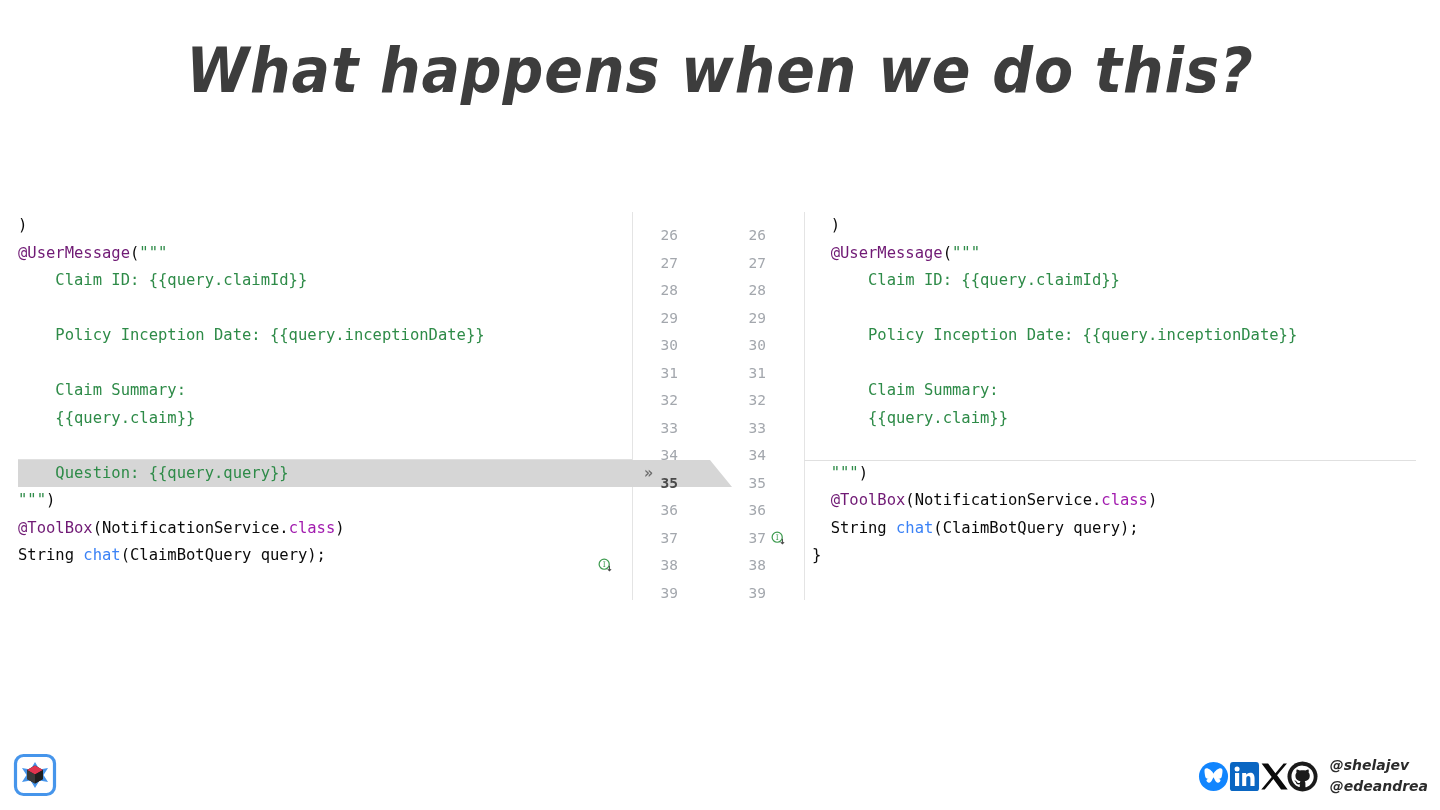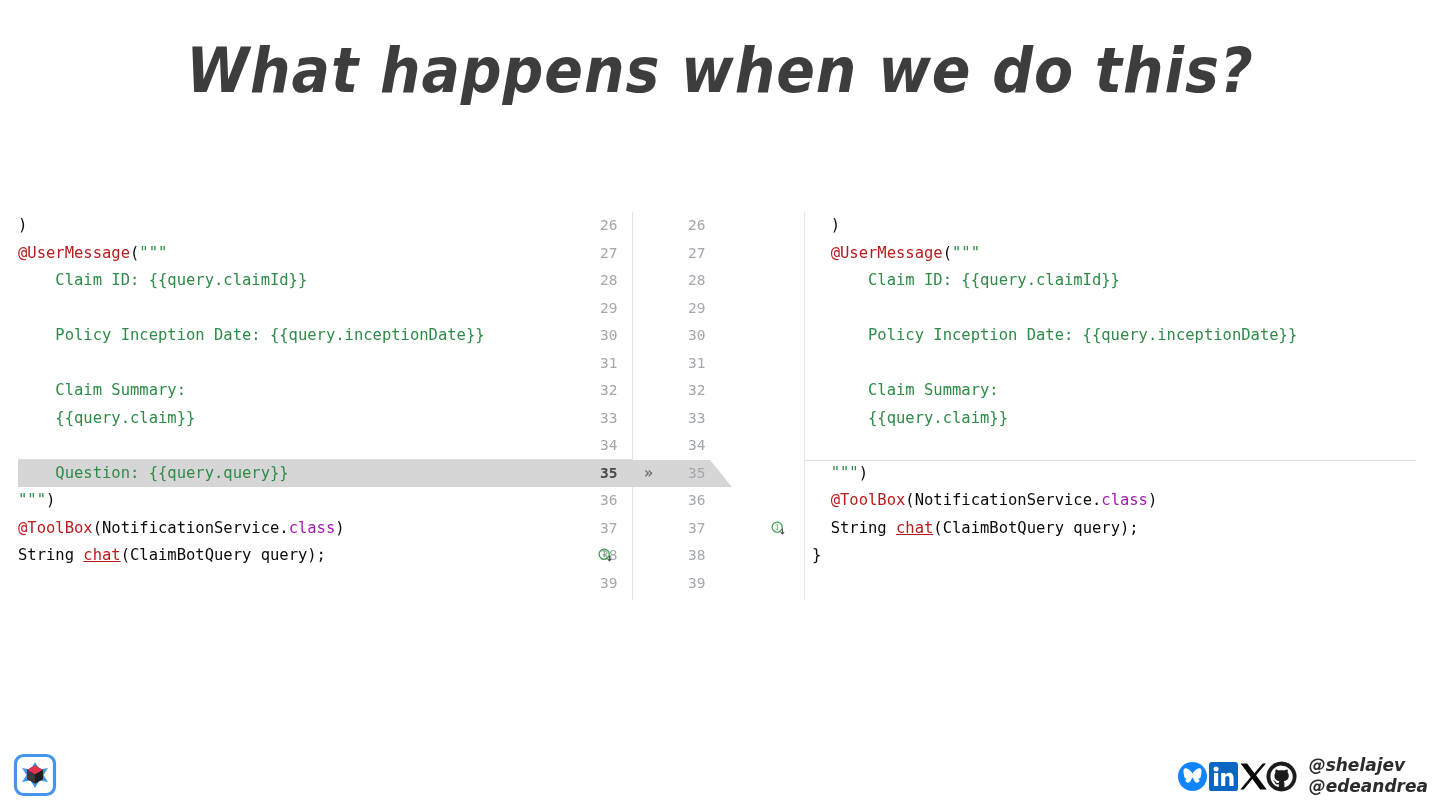--- a/index.html
+++ b/index.html
@@ -50,24 +50,24 @@
     height: 388px;
     overflow: hidden;
     white-space: pre;
     color: #0b0b0b;
   }
   .pane-left  { left: 18px;  width: 614px; }
   .pane-right { left: 812px; width: 620px; }
 
   .gutter {
     position: absolute;
-    top: 0;
+    top: 10px;
     height: 388px;
     width: 86px;
-    text-align: left;
+    text-align: right;
     color: #a3a7ad;
     font-family: "DejaVu Sans Mono", monospace;
     font-size: 14.5px;
     line-height: 27.5px;
   }
   .gutter-left  { left: 600px; }
   .gutter-right { left: 688px; }
   .gutter .ln { position: relative; display: block; padding-right: 8px; height: 27.5px; }
   .gutter .ln.hl { color: #4a4a4a; font-weight: bold; }
 
@@ -78,24 +78,24 @@
     width: 1px;
     height: 388px;
     background: #e4e4e4;
   }
   .vrule-a { left: 632px; }
   .vrule-b { left: 804px; }
 
   .code-line { height: 27.5px; }
 
   
-  .tok-ann   { color: #b91c1c; }
+  .tok-ann   { color: #701a75; }
   .tok-str   { color: #2e8b48; }
   .tok-kw    { color: #a21caf; }
-  .tok-fn    { color: #b91c1c; text-decoration: underline; }
+  .tok-fn    { color: #3b82f6; }
   .tok-plain { color: #0b0b0b; }
 
   
   .hl-band {
     position: absolute;
     left: 18px;
     top: 248px;
     width: 614px;
     height: 27px;
     background: #d6d6d6;
@@ -160,21 +160,21 @@
   .social-icon {
     width: 31px;
     height: 31px;
     display: block;
     flex: 0 0 auto;
   }
   .social-icon.x-icon { width: 33px; height: 33px; margin-left: -2px; margin-right: -4px; }
   .handles {
     margin-left: 12px;
     font-family: "DejaVu Sans", sans-serif;
-    font-size: 17px;
+    font-size: 14px;
     font-weight: bold;
     font-style: italic;
     color: #2b2b2b;
     line-height: 21px;
   }
 </style>
 </head>
 <body>
 
 <div class="slide-title">What happens when we do this?</div>

